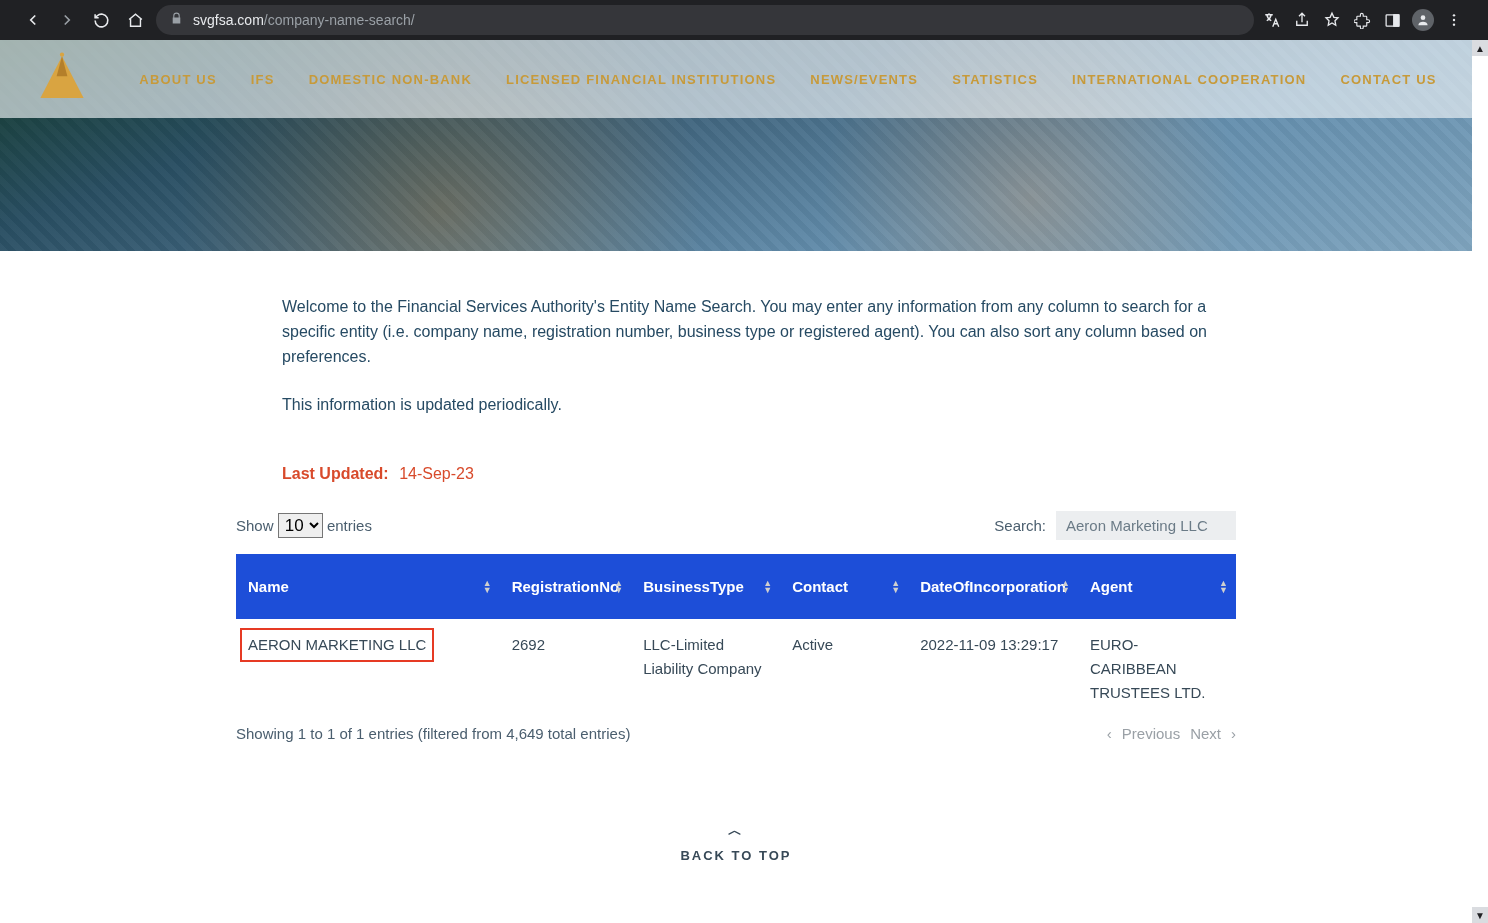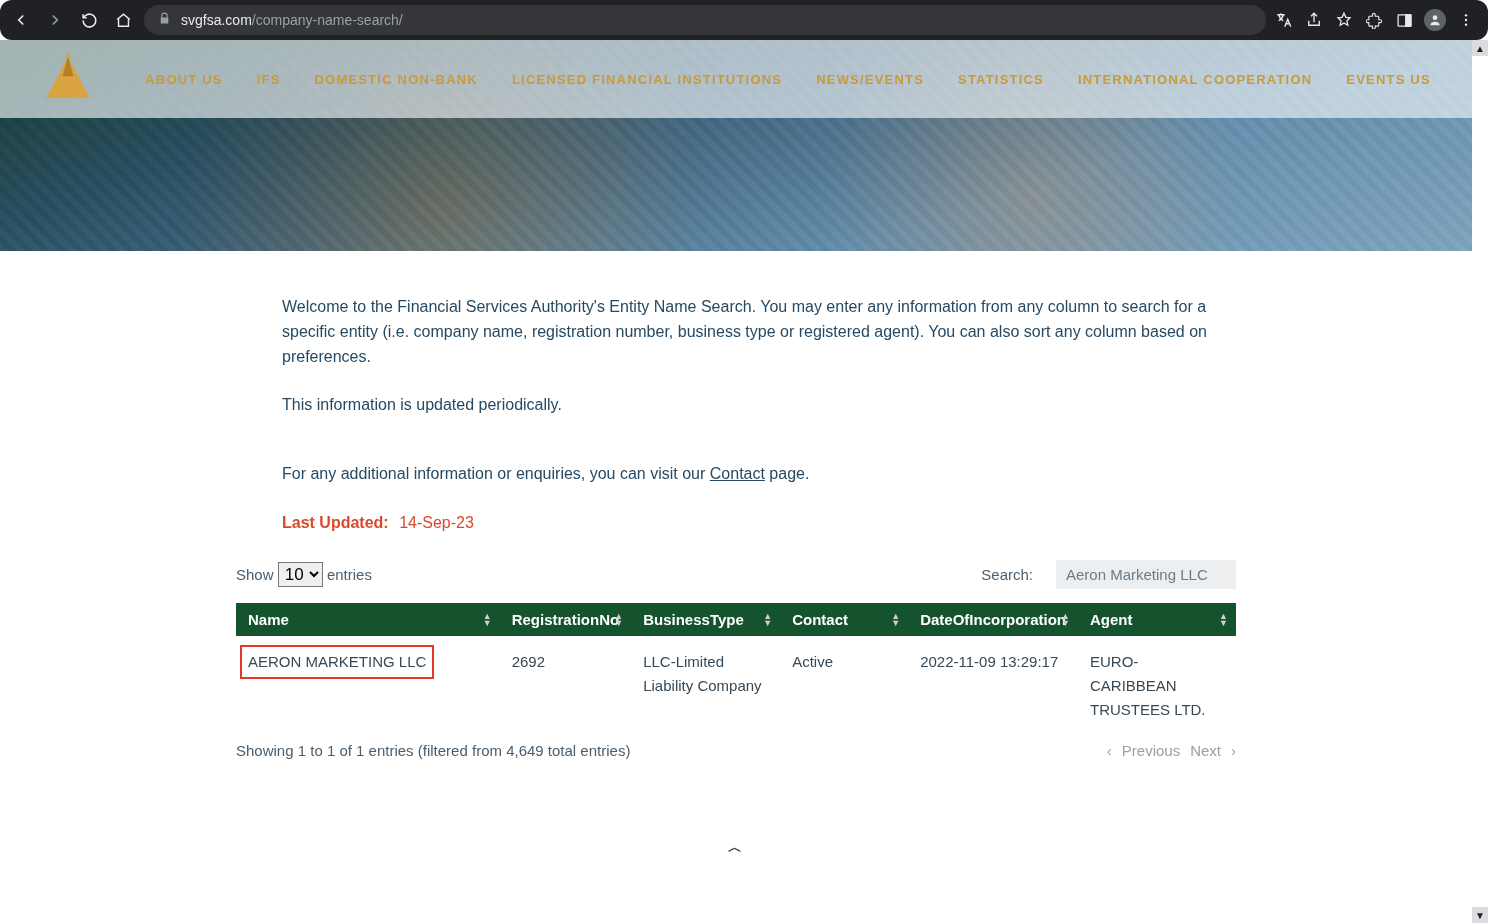--- a/index.html
+++ b/index.html
@@ -8,23 +8,22 @@
     background: #fff;
     overflow-x: hidden;
   }
 
   
   .chrome-bar {
     background: #202124;
     height: 40px;
     display: flex;
     align-items: center;
-    padding: 0 8px;
+    padding: 0 20px;
     gap: 8px;
-    border-radius: 12px;
   }
   .nav-btn {
     width: 26px; height: 26px;
     display: flex; align-items: center; justify-content: center;
     color: #9aa0a6;
     border-radius: 50%;
   }
   .nav-btn.enabled { color: #e8eaed; }
   .omnibox {
     flex: 1;
@@ -131,41 +130,41 @@
     font-size: 15px;
     color: #4a5e6e;
     margin-bottom: 14px;
   }
   .show-entries select {
     border: 1px solid #767676;
     font-size: 17px;
     padding: 1px 2px;
     background: #efefef;
   }
-  .search-box { display:flex; align-items:center; gap: 23px;}
+  .search-box { display:flex; align-items:center; gap: 10px;}
   .search-box input {
     background: #eceef0;
     border: none;
     padding: 6px 10px;
     font-size: 15px;
     color: #6b7b87;
     width: 180px;
   }
 
   
   table.dataTable {
     width: 100%;
     border-collapse: collapse;
     font-size: 15px;
   }
   table.dataTable thead th {
-    background: #14532d;
+    background: #1d4ed8;
     color: #fff;
     text-align: left;
-    padding: 8px 12px;
+    padding: 24px 12px;
     font-weight: 600;
     position: relative;
   }
   .sort-arrows {
     position: absolute;
     right: 8px;
     top: 50%;
     transform: translateY(-50%);
     display: flex;
     flex-direction: column;
@@ -308,31 +307,28 @@
         </svg>
       </div>
       <nav class="main-nav">
         <a>ABOUT US</a>
         <a>IFS</a>
         <a>DOMESTIC NON-BANK</a>
         <a>LICENSED FINANCIAL INSTITUTIONS</a>
         <a>NEWS/EVENTS</a>
         <a>STATISTICS</a>
         <a>INTERNATIONAL COOPERATION</a>
-        <a>EVENTS US</a>
+        <a>CONTACT US</a>
       </nav>
     </div>
   </div>
 
   <div class="content">
     <p>Welcome to the Financial Services Authority's Entity Name Search. You may enter any information from any column to search for a specific entity (i.e. company name, registration number, business type or registered agent). You can also sort any column based on preferences.</p>
     <p class="spacer">This information is updated periodically.</p>
-    <p>
-      <span>For any additional information or enquiries, you can visit our </span><a href="#" class="contact-link">Contact</a><span> page.</span>
-    </p>
 
     <p class="last-updated">
       <span class="lbl">Last Updated:</span>
       <span>14-Sep-23</span>
     </p>
 
     <div class="dt-controls">
       <div class="show-entries">
         <span>Show</span>
         <select>
@@ -394,18 +390,19 @@
       <div class="pager">
         <span class="pager-arrow">‹</span>
         <span>Previous</span>
         <span>Next</span>
         <span class="pager-arrow">›</span>
       </div>
     </div>
 
     <div class="back-to-top">
       <div class="chevron">︿</div>
+      <div>BACK TO TOP</div>
     </div>
   </div>
 
 </div>
 
 <div class="scroll-arrow bottom">▼</div>
 
 </body></html>

